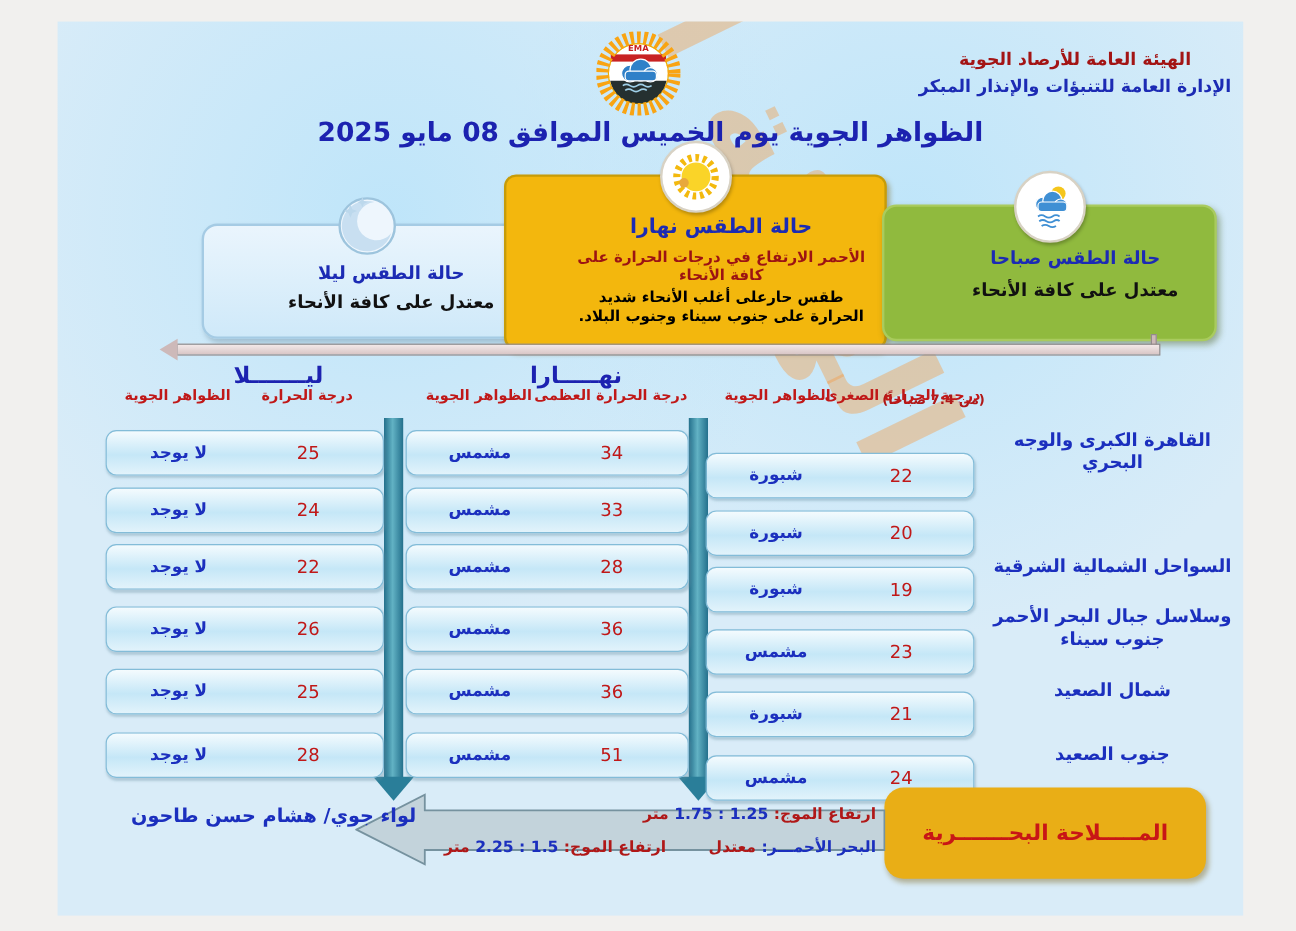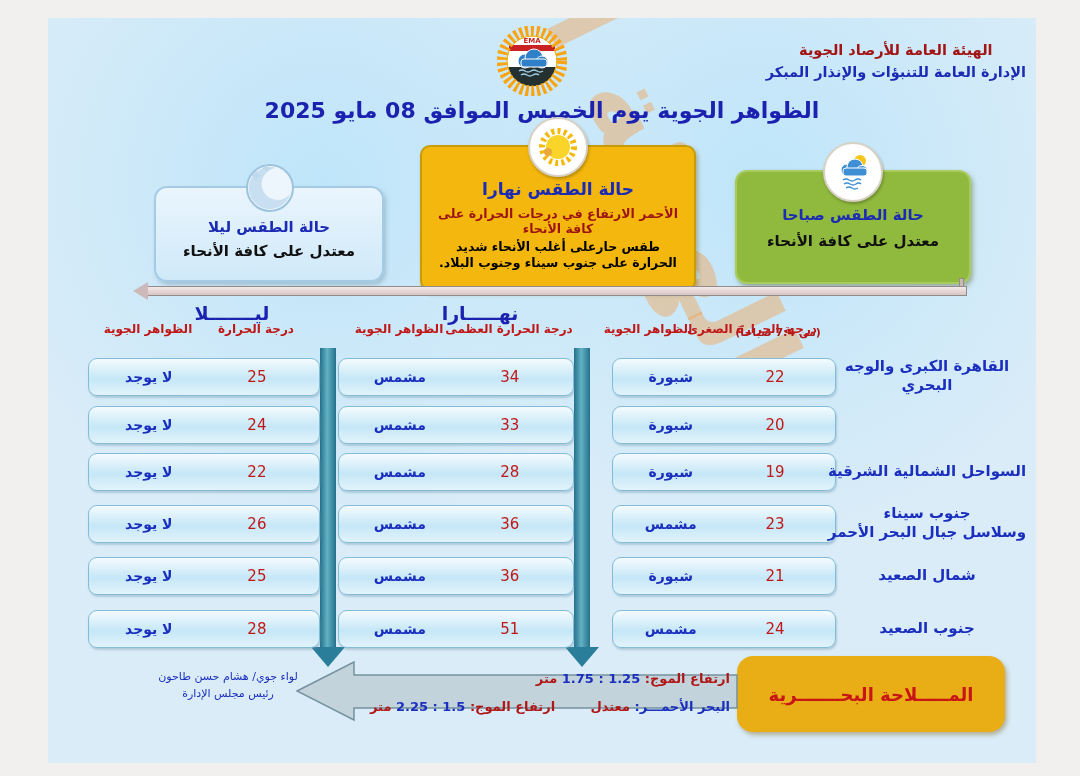--- a/index.html
+++ b/index.html
@@ -18,25 +18,25 @@
 
   
   .org{position:absolute;top:22px;right:10px;text-align:center;font-weight:bold;font-size:14.5px;line-height:1.5;}
   .org .l1{color:#a31414;}
   .org .l2{color:#1c2bb4;}
   .title{position:absolute;top:80px;left:0;right:0;text-align:center;color:#1c22b0;
          font-weight:bold;font-size:22px;}
   .logo{position:absolute;left:449px;top:8px;width:70px;height:70px;text-align:right;}
 
   
-  .box{position:absolute;border-radius:13px;text-align:center;font-weight:bold;}
+  .box{position:absolute;border-radius:13px;text-align:center;font-weight:bold;padding-left:43px;}
   .box .ic{position:absolute;top:-30px;left:50%;transform:translateX(-50%);}
   .bt{color:#1c2bb4;}
   .bb{color:#111;}
-  .night{left:106px;top:168px;width:226px;height:92px;background:linear-gradient(#eaf5fd,#cfe9f9);
+  .night{left:120px;top:168px;width:226px;height:92px;background:linear-gradient(#eaf5fd,#cfe9f9);
          border:2px solid #a5cbe4;box-shadow:2px 3px 4px rgba(90,120,140,.35);}
   .night .bt{margin-top:30px;font-size:15px;}
   .night .bb{margin-top:6px;font-size:15px;}
   .day{left:372px;top:127px;width:272px;height:142px;background:#f3b70d;border:2px solid #c79c08;
        border-radius:10px;box-shadow:2px 3px 4px rgba(120,90,10,.4);}
   .day .bt{margin-top:32px;font-size:17px;}
   .day .b1{margin-top:7px;font-size:12.5px;color:#9c1313;padding:0 8px;}
   .day .b2{margin-top:3px;font-size:12.5px;padding:0 10px;line-height:1.3;}
   .morning{left:687px;top:152px;width:232px;height:110px;background:#90ba3e;border:2px solid #a9cb5e;
            border-radius:12px;box-shadow:2px 3px 5px rgba(80,100,40,.45);}
@@ -58,21 +58,21 @@
   .sect.day-s{left:342px;}
   .sect.night-s{left:94px;}
   .subt{position:absolute;width:180px;text-align:center;color:#b01818;font-weight:bold;font-size:11px;
         top:308px;left:640px;}
   .colh{position:absolute;top:304px;transform:translateX(-50%);white-space:nowrap;color:#c01818;
         font-weight:bold;font-size:12px;}
 
   
   .rowbar{position:absolute;height:36px;border-radius:9px;border:1px solid #83bcd8;
           background:linear-gradient(#f4fbfe,#c5e7f7 55%,#e2f3fb);box-shadow:1px 2px 2px rgba(100,140,160,.35);}
-  .c-early{left:564px;width:222px;}
+  .c-early{left:540px;width:222px;margin-top:19px;}
   .c-day{left:290px;width:234px;}
   .c-night{left:40px;width:230px;}
   .r0{top:340px}.r1{top:388px}.r2{top:435px}.r3{top:487px}.r4{top:539px}.r5{top:592px}
   .temp{position:absolute;left:73%;top:50%;transform:translate(-50%,-50%);color:#c01818;
         font-weight:normal;font-size:15px;}
   .phen{position:absolute;left:26%;top:50%;transform:translate(-50%,-50%);color:#1b2fbe;
         font-weight:bold;font-size:14px;white-space:nowrap;}
   .region{position:absolute;left:772px;width:214px;height:36px;display:flex;flex-direction:column;
           justify-content:center;text-align:center;color:#1b2fbe;font-weight:bold;font-size:15px;line-height:1.25;}
 
@@ -87,21 +87,21 @@
   .marinebox{position:absolute;left:689px;top:638px;width:268px;height:76px;background:#e9ae16;
              border-radius:16px;box-shadow:2px 3px 4px rgba(120,90,10,.4);display:flex;
              align-items:center;justify-content:center;color:#c81616;font-weight:bold;font-size:18px;}
   .marrow{position:absolute;left:248px;top:640px;width:442px;height:66px;}
   .mtext{position:absolute;left:318px;top:646px;width:368px;height:56px;display:flex;
          flex-direction:column;justify-content:space-around;font-weight:bold;font-size:13px;}
   .mline{display:flex;justify-content:space-between;direction:rtl;padding:0 4px;}
   .blue{color:#1b2fbe;} .red{color:#b01818;}
 
   .sig{position:absolute;left:58px;top:650px;width:244px;text-align:center;color:#1b2fbe;
-       font-weight:normal;font-size:11px;line-height:1.55;}
+       font-weight:bold;font-size:16px;line-height:1.55;}
 </style>
 </head>
 <body>
 
 <div class="stage">
  <div class="doc" dir="rtl">
 
   <div class="wm wm1">الهيئة العامة للأرصاد الجوية</div>
   <div class="wm wm2">الهيئة العامة للأرصاد الجوية</div>
 
@@ -253,22 +253,22 @@
         </div>
     <div class="rowbar c-day r3">
       <span class="phen">مشمس</span>
       <span class="temp">36</span>
         </div>
     <div class="rowbar c-night r3">
       <span class="phen">لا يوجد</span>
       <span class="temp">26</span>
         </div>
     <div class="region r3">
+      <div>وسلاسل جبال البحر الأحمر</div>
       <div>جنوب سيناء</div>
-      <div>وسلاسل جبال البحر الأحمر</div>
         </div>
 
     <div class="rowbar c-early r4">
       <span class="phen">شبورة</span>
       <span class="temp">21</span>
         </div>
     <div class="rowbar c-day r4">
       <span class="phen">مشمس</span>
       <span class="temp">36</span>
         </div>
@@ -309,17 +309,16 @@
         <span><span class="red">ارتفاع الموج:</span> <span class="blue">1.25 : 1.75</span> <span class="red">متر</span></span>
       </div>
       <div class="mline">
         <span><span class="blue">البحر الأحمـــر:</span> <span class="red">معتدل</span></span>
         <span><span class="red">ارتفاع الموج:</span> <span class="blue">1.5 : 2.25</span> <span class="red">متر</span></span>
       </div>
     </div>
 
     <div class="sig">
       <div>لواء جوي/ هشام حسن طاحون</div>
-      <div>رئيس مجلس الإدارة</div>
     </div>
   </div>
  </div>
 </div>
 
 </body></html>

